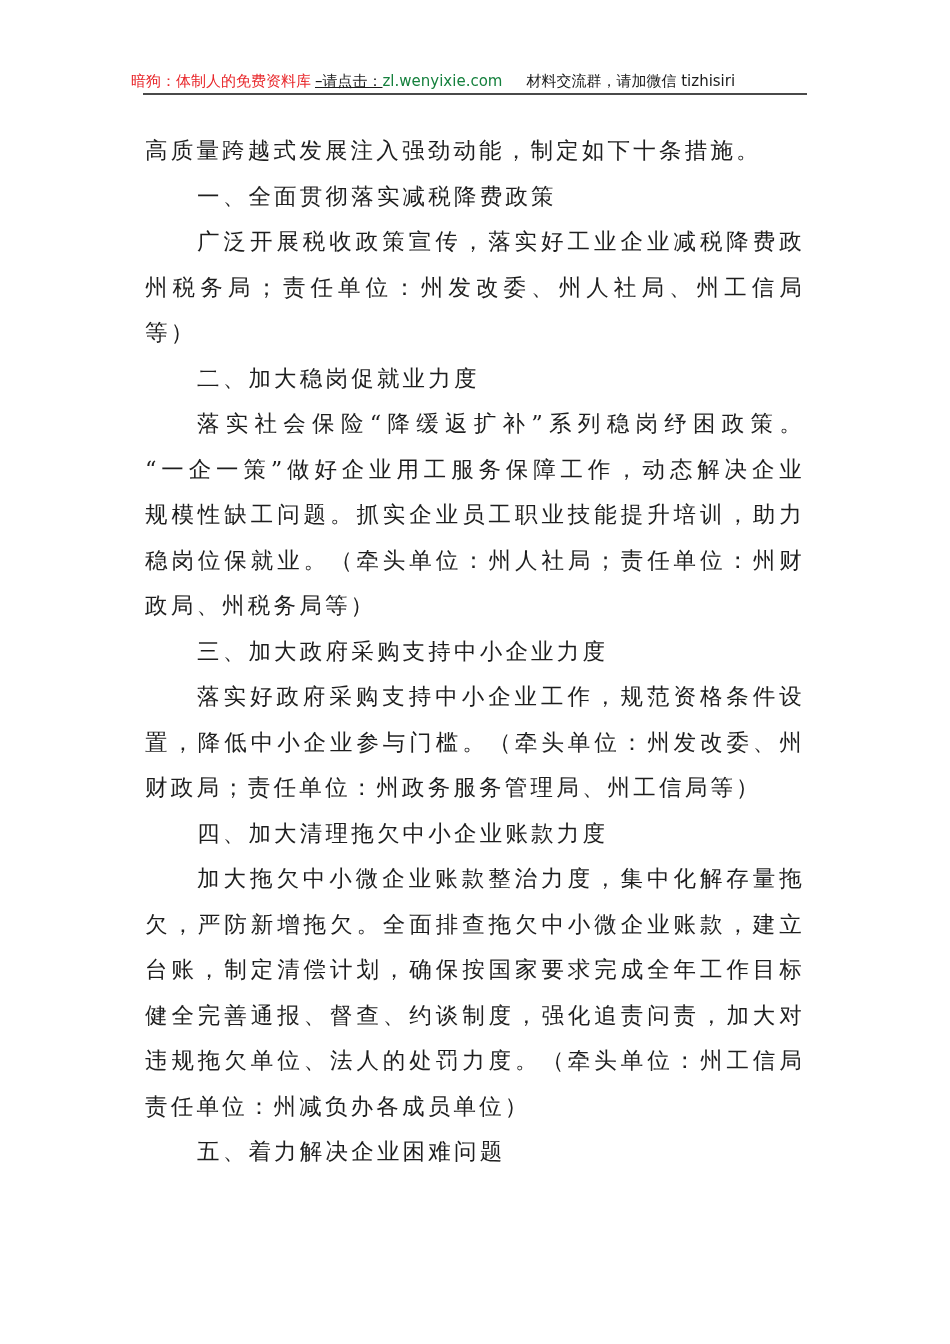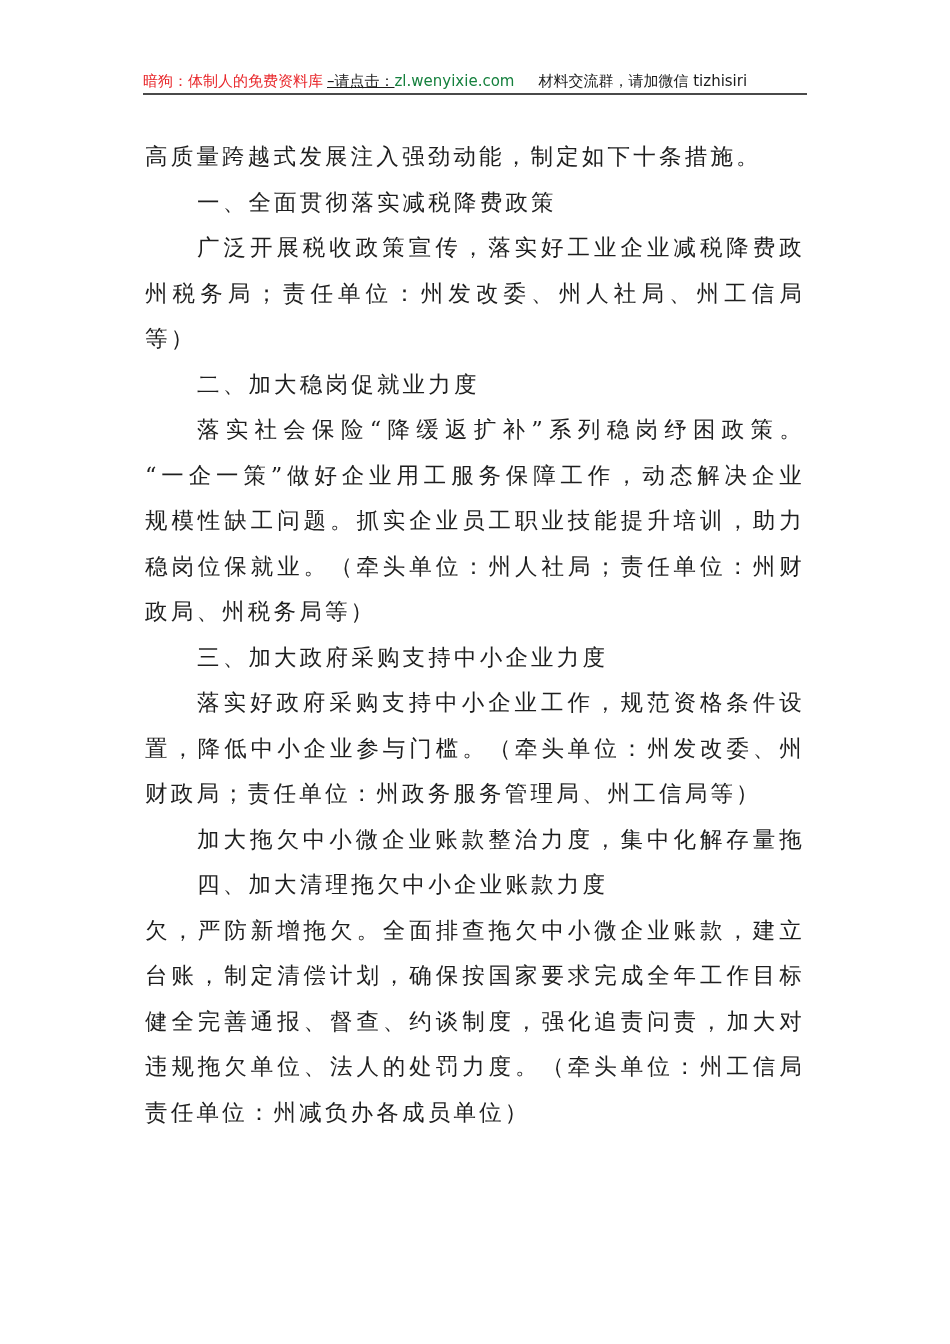--- a/index.html
+++ b/index.html
@@ -10,21 +10,21 @@
     body {
       width: 950px;
       height: 1344px;
       position: relative;
       overflow: hidden;
       font-family: "DejaVu Serif", "Liberation Serif", serif;
       color: #1a1a1a;
     }
     .header {
       position: absolute;
-      left: 143px;
+      left: 131px;
       top: 70px;
       width: 664px;
       height: 22px;
       font-family: "DejaVu Sans", "Liberation Sans", sans-serif;
       font-size: 15px;
       line-height: 22px;
       white-space: nowrap;
       display: flex;
       align-items: flex-start;
     }
@@ -36,21 +36,21 @@
       position: absolute;
       left: 143px;
       top: 93px;
       width: 664px;
       height: 2px;
       background: #4a4a4a;
     }
     .content {
       position: absolute;
       left: 145px;
-      top: 134px;
+      top: 128px;
       width: 660px;
     }
     .line {
       height: 45.5px;
       font-size: 22.5px;
       line-height: 45.5px;
       letter-spacing: 3.2px;
       white-space: nowrap;
       text-align: justify;
       text-align-last: justify;
@@ -80,20 +80,21 @@
   <div class="line heading">二、加大稳岗促就业力度</div>
   <div class="line indent">落实社会保险“降缓返扩补”系列稳岗纾困政策。</div>
   <div class="line">“一企一策”做好企业用工服务保障工作，动态解决企业</div>
   <div class="line">规模性缺工问题。抓实企业员工职业技能提升培训，助力</div>
   <div class="line">稳岗位保就业。（牵头单位：州人社局；责任单位：州财</div>
   <div class="line last">政局、州税务局等）</div>
   <div class="line heading">三、加大政府采购支持中小企业力度</div>
   <div class="line indent">落实好政府采购支持中小企业工作，规范资格条件设</div>
   <div class="line">置，降低中小企业参与门槛。（牵头单位：州发改委、州</div>
   <div class="line last">财政局；责任单位：州政务服务管理局、州工信局等）</div>
+  <div class="line heading">四、加大清理拖欠中小企业账款力度</div>
   <div class="line indent">加大拖欠中小微企业账款整治力度，集中化解存量拖</div>
-  <div class="line heading">四、加大清理拖欠中小企业账款力度</div>
   <div class="line">欠，严防新增拖欠。全面排查拖欠中小微企业账款，建立</div>
   <div class="line">台账，制定清偿计划，确保按国家要求完成全年工作目标</div>
   <div class="line">健全完善通报、督查、约谈制度，强化追责问责，加大对</div>
   <div class="line">违规拖欠单位、法人的处罚力度。（牵头单位：州工信局</div>
   <div class="line last">责任单位：州减负办各成员单位）</div>
+  <div class="line heading">五、着力解决企业困难问题</div>
 </div>
 
 </body></html>

